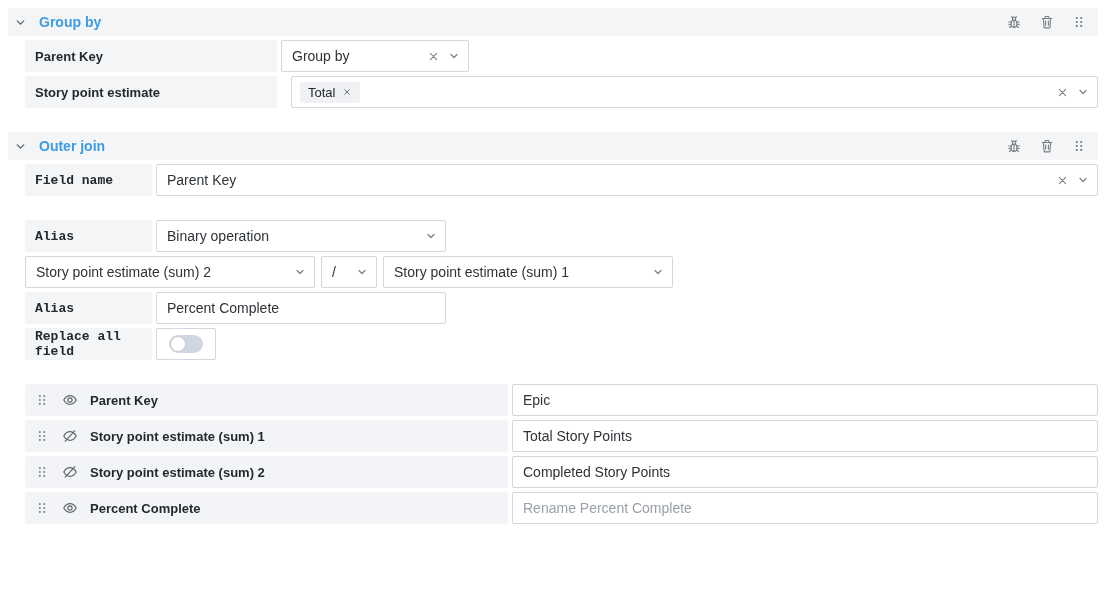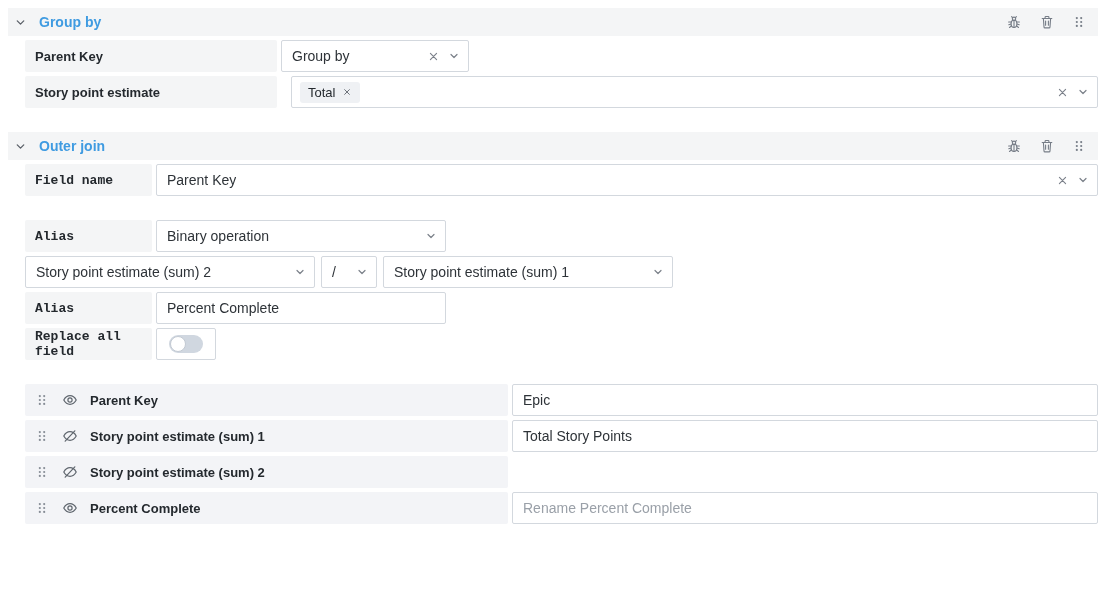--- a/index.html
+++ b/index.html
@@ -325,20 +325,21 @@
               <use href="#i-drag"></use>
             </svg>
           </span>
         <span class="eye">
             <svg width="16" height="16">
               <use href="#i-eye-slash"></use>
             </svg>
           </span>
         <span class="fname">Story point estimate (sum) 2</span>
       </div>
+      <span class="input-wrap"><input class="text-input" type="text" value="Completed Story Points" style=""></span>
     </div>
 
     <div class="field-row">
       <div class="field-name">
         <span class="drag">
             <svg width="14" height="14">
               <use href="#i-drag"></use>
             </svg>
           </span>
         <span class="eye">

